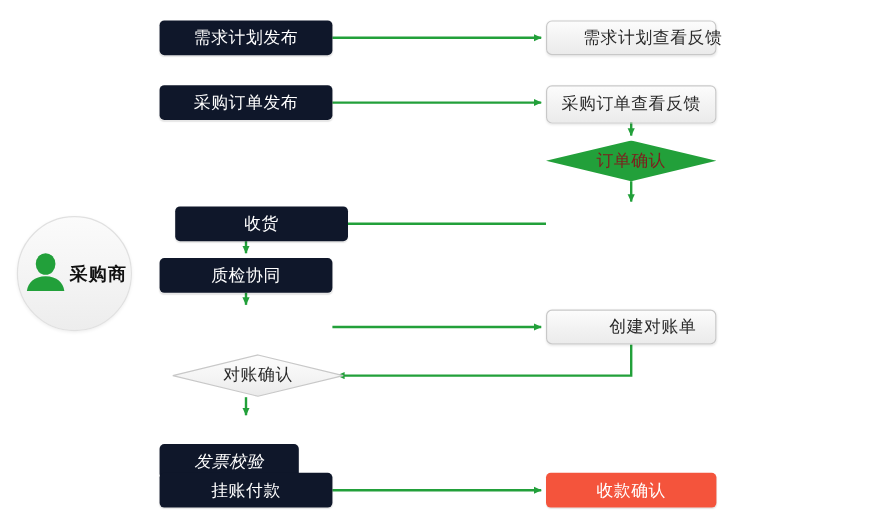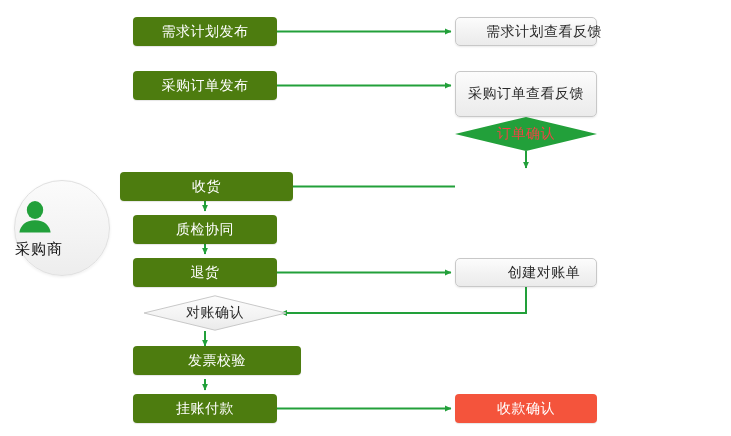--- a/index.html
+++ b/index.html
@@ -32,21 +32,21 @@
     align-items: center;
     justify-content: center;
     font-size: 14px;
     letter-spacing: 0.5px;
     white-space: nowrap;
     z-index: 3;
   }
 
   
   .node.green {
-    background: #4d7c0f;
+    background: #0f172a;
     color: #ffffff;
     border-radius: 4px;
     box-shadow: 0 1px 1px rgba(0,0,0,0.10);
   }
   
   .node.orange {
     background: #f4543c;
     color: #ffffff;
     border-radius: 4px;
     box-shadow: 0 1px 1px rgba(0,0,0,0.10);
@@ -74,36 +74,37 @@
     position: absolute;
     left: 0; top: 0;
     width: 100%; height: 100%;
     display: flex;
     align-items: center;
     justify-content: center;
     font-size: 14px;
     letter-spacing: 0.5px;
     white-space: nowrap;
   }
-  .diamond.green .dlabel { color: #ef4444; }
+  .diamond.green .dlabel { color: #7f1d1d; }
   .diamond.white .dlabel { color: #2a2a2a; }
 
   
   .actor {
     position: absolute;
     width: 96px; height: 96px;
     border-radius: 50%;
     background: linear-gradient(to bottom, #fbfbfb 0%, #f3f3f3 60%, #ededed 100%);
     border: 1px solid #e0e0e0;
     box-shadow: 0 1px 3px rgba(0,0,0,0.07);
     display: flex;
-    flex-direction: column;
-    align-items: flex-start;
+    flex-direction: row;
+    align-items: center;
     justify-content: center;
     z-index: 4;
+    font-weight: bold;
   }
   .actor .glyph {
     display: block;
     line-height: 0;
     margin-bottom: 1px;
   }
   .actor .alabel {
     font-size: 15px;
     color: #111111;
     letter-spacing: 1px;
@@ -165,63 +166,60 @@
   </div>
 
   <div class="node grey" style="left:455px; top:17px; width:142px; height:29px;padding-left:36px;">
     <span>需求计划查看反馈</span>
   </div>
 
   <div class="node green" style="left:133px; top:71px; width:144px; height:29px;">
     <span>采购订单发布</span>
   </div>
 
-  <div class="node grey" style="left:455px; top:71px; width:142px; height:46px;">
+  <div class="node grey" style="left:455px; top:71px; width:142px; height:32px;">
     <span>采购订单查看反馈</span>
   </div>
 
   <div class="diamond green" style="left:455px; top:117px; width:142px; height:34px;">
     <svg class="dshape" viewBox="0 0 142 34" preserveAspectRatio="none">
       <polygon points="71,0 142,17 71,34 0,17" fill="#22a03a"></polygon>
     </svg>
     <span class="dlabel">订单确认</span>
   </div>
 
 
-  <div class="node green" style="left:120px; top:172px; width:173px; height:29px;">
+  <div class="node green" style="left:146px; top:172px; width:144px; height:29px;">
     <span>收货</span>
   </div>
 
   <div class="node green" style="left:133px; top:215px; width:144px; height:29px;">
     <span>质检协同</span>
   </div>
 
-  <div class="node green" style="left:133px; top:258px; width:144px; height:29px;">
-    <span>退货</span>
-  </div>
 
   <div class="node grey" style="left:455px; top:258px; width:142px; height:29px;padding-left:36px;">
     <span>创建对账单</span>
   </div>
 
   <div class="diamond white" style="left:143px; top:295px; width:144px; height:36px;">
     <svg class="dshape" viewBox="0 0 144 36" preserveAspectRatio="none">
       <defs>
         <linearGradient id="wg" x1="0" y1="0" x2="0" y2="1">
           <stop offset="0%" stop-color="#fdfdfd"></stop>
           <stop offset="60%" stop-color="#f3f3f3"></stop>
           <stop offset="100%" stop-color="#eaeaea"></stop>
         </linearGradient>
       </defs>
       <polygon points="72,0.8 143,18 72,35.2 1,18" fill="url(#wg)" stroke="#c8c8c8" stroke-width="1"></polygon>
     </svg>
     <span class="dlabel">对账确认</span>
   </div>
 
-  <div class="node green" style="left:133px; top:346px; width:168px; height:29px;">
+  <div class="node green" style="left:133px; top:370px; width:116px; height:29px;font-style:italic;">
     <span>发票校验</span>
   </div>
 
   <div class="node green" style="left:133px; top:394px; width:144px; height:29px;">
     <span>挂账付款</span>
   </div>
 
   <div class="node orange" style="left:455px; top:394px; width:142px; height:29px;">
     <span>收款确认</span>
   </div>

